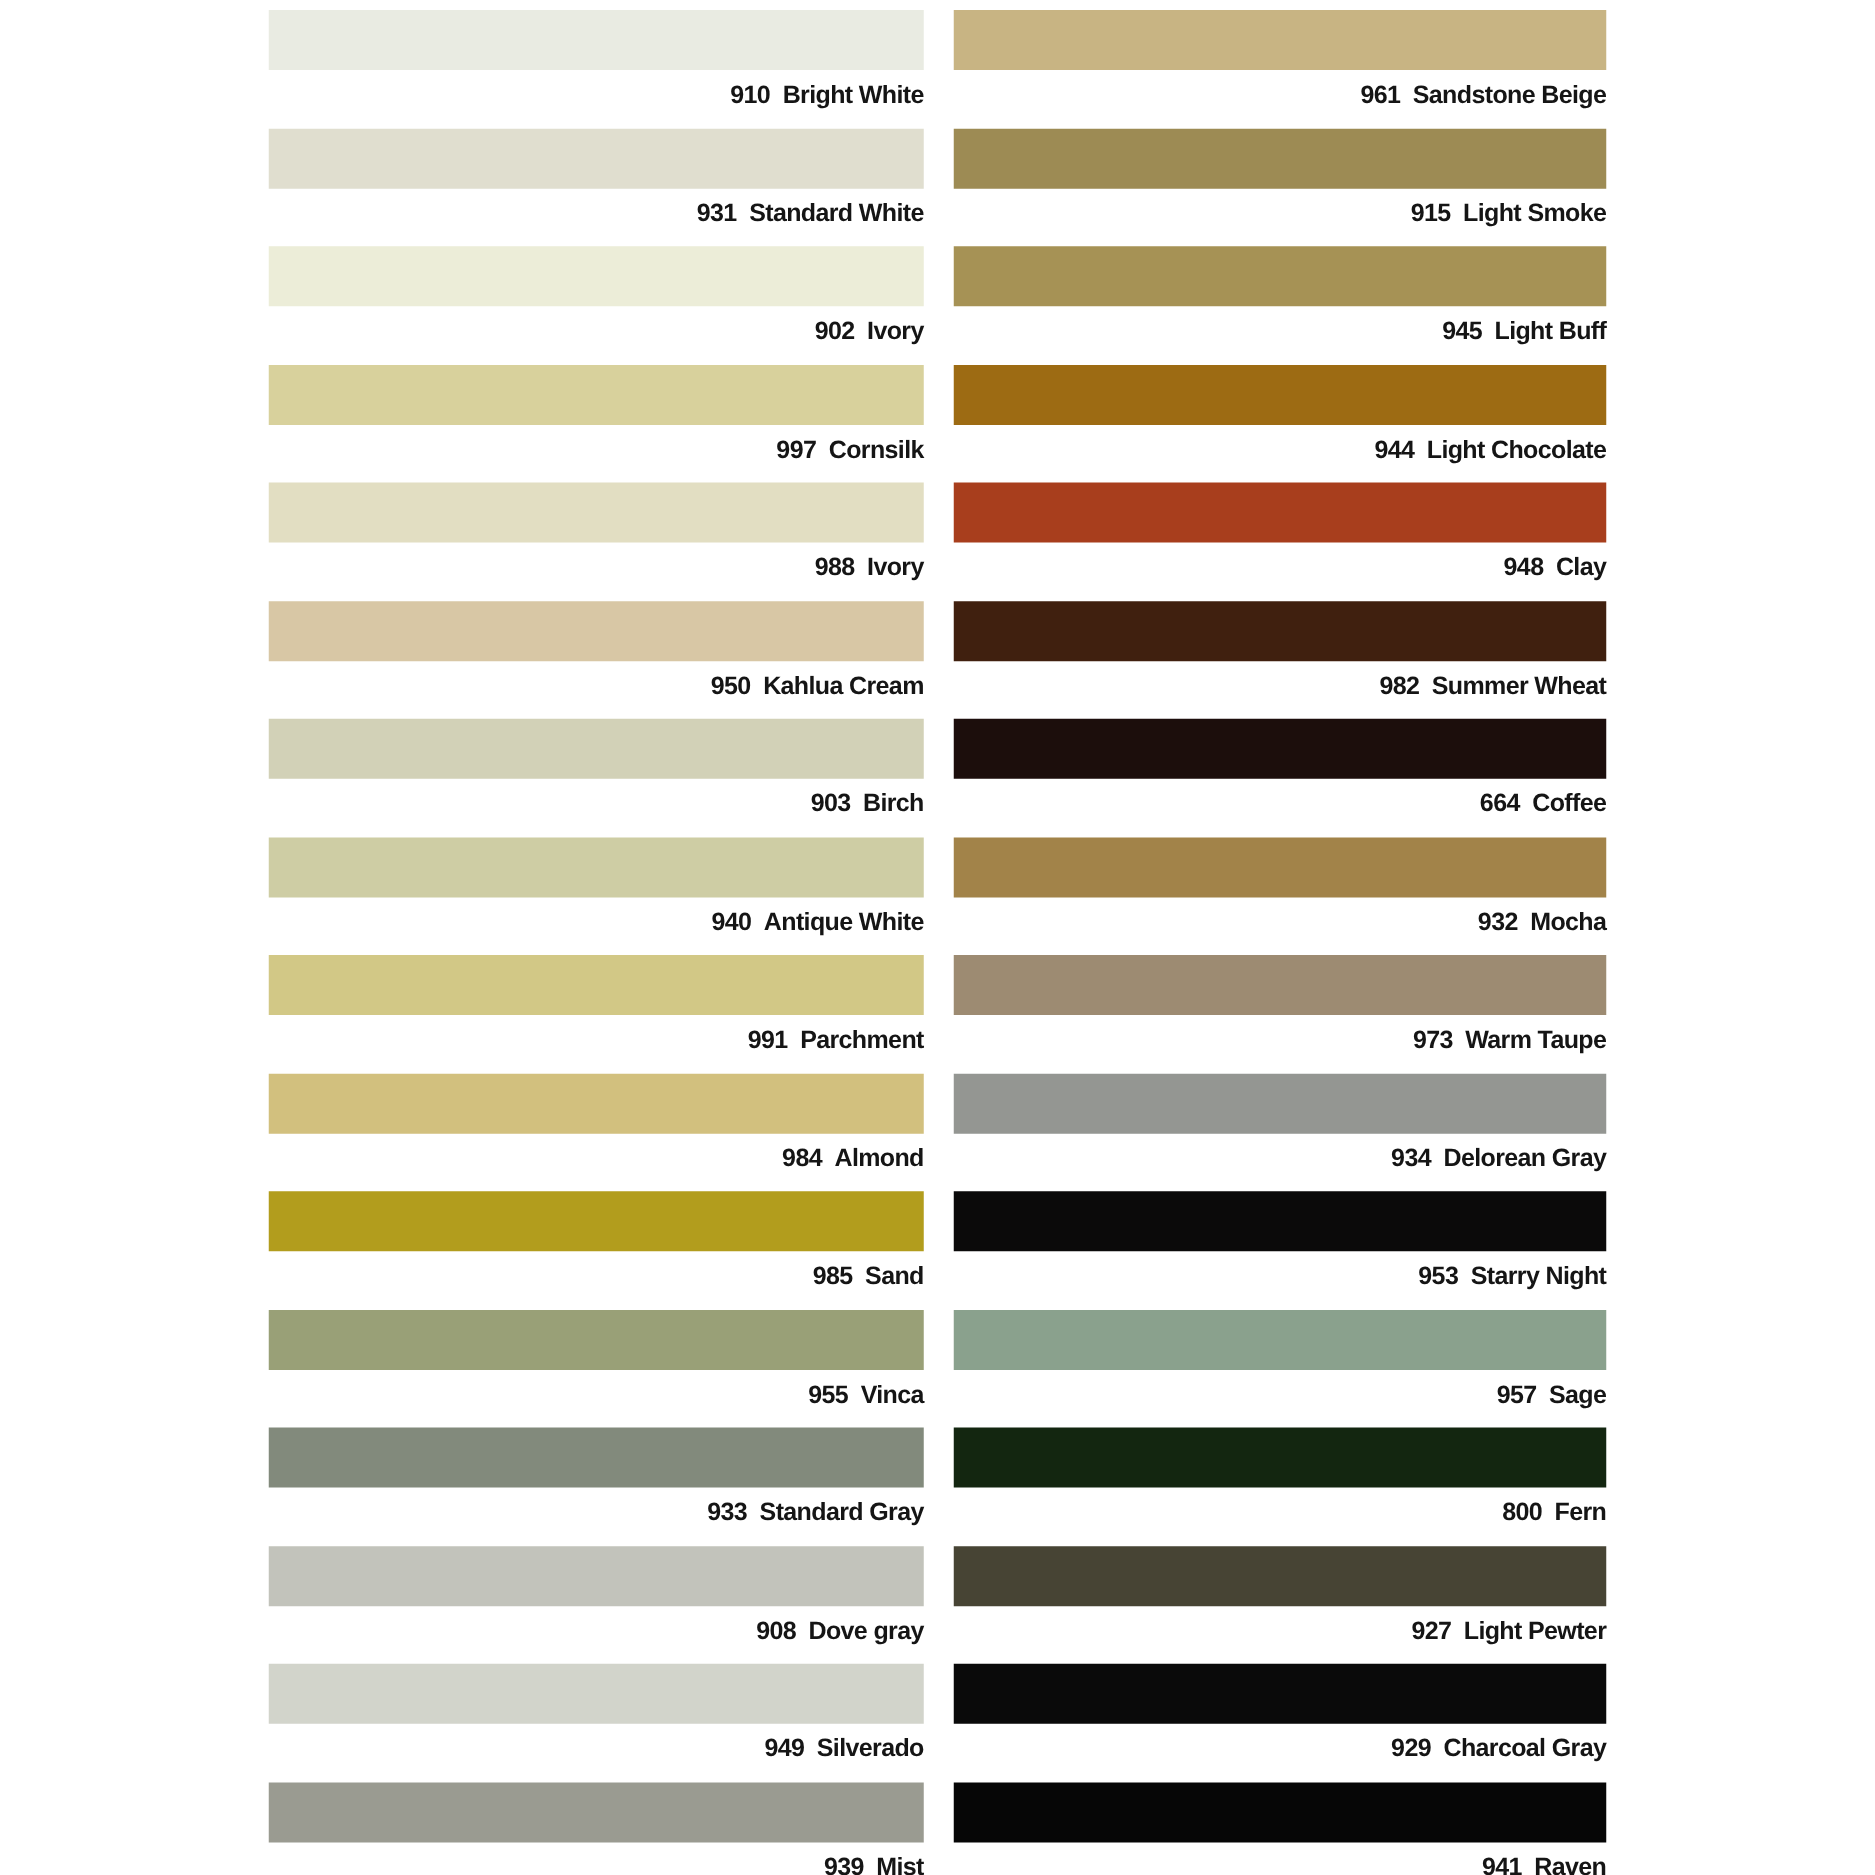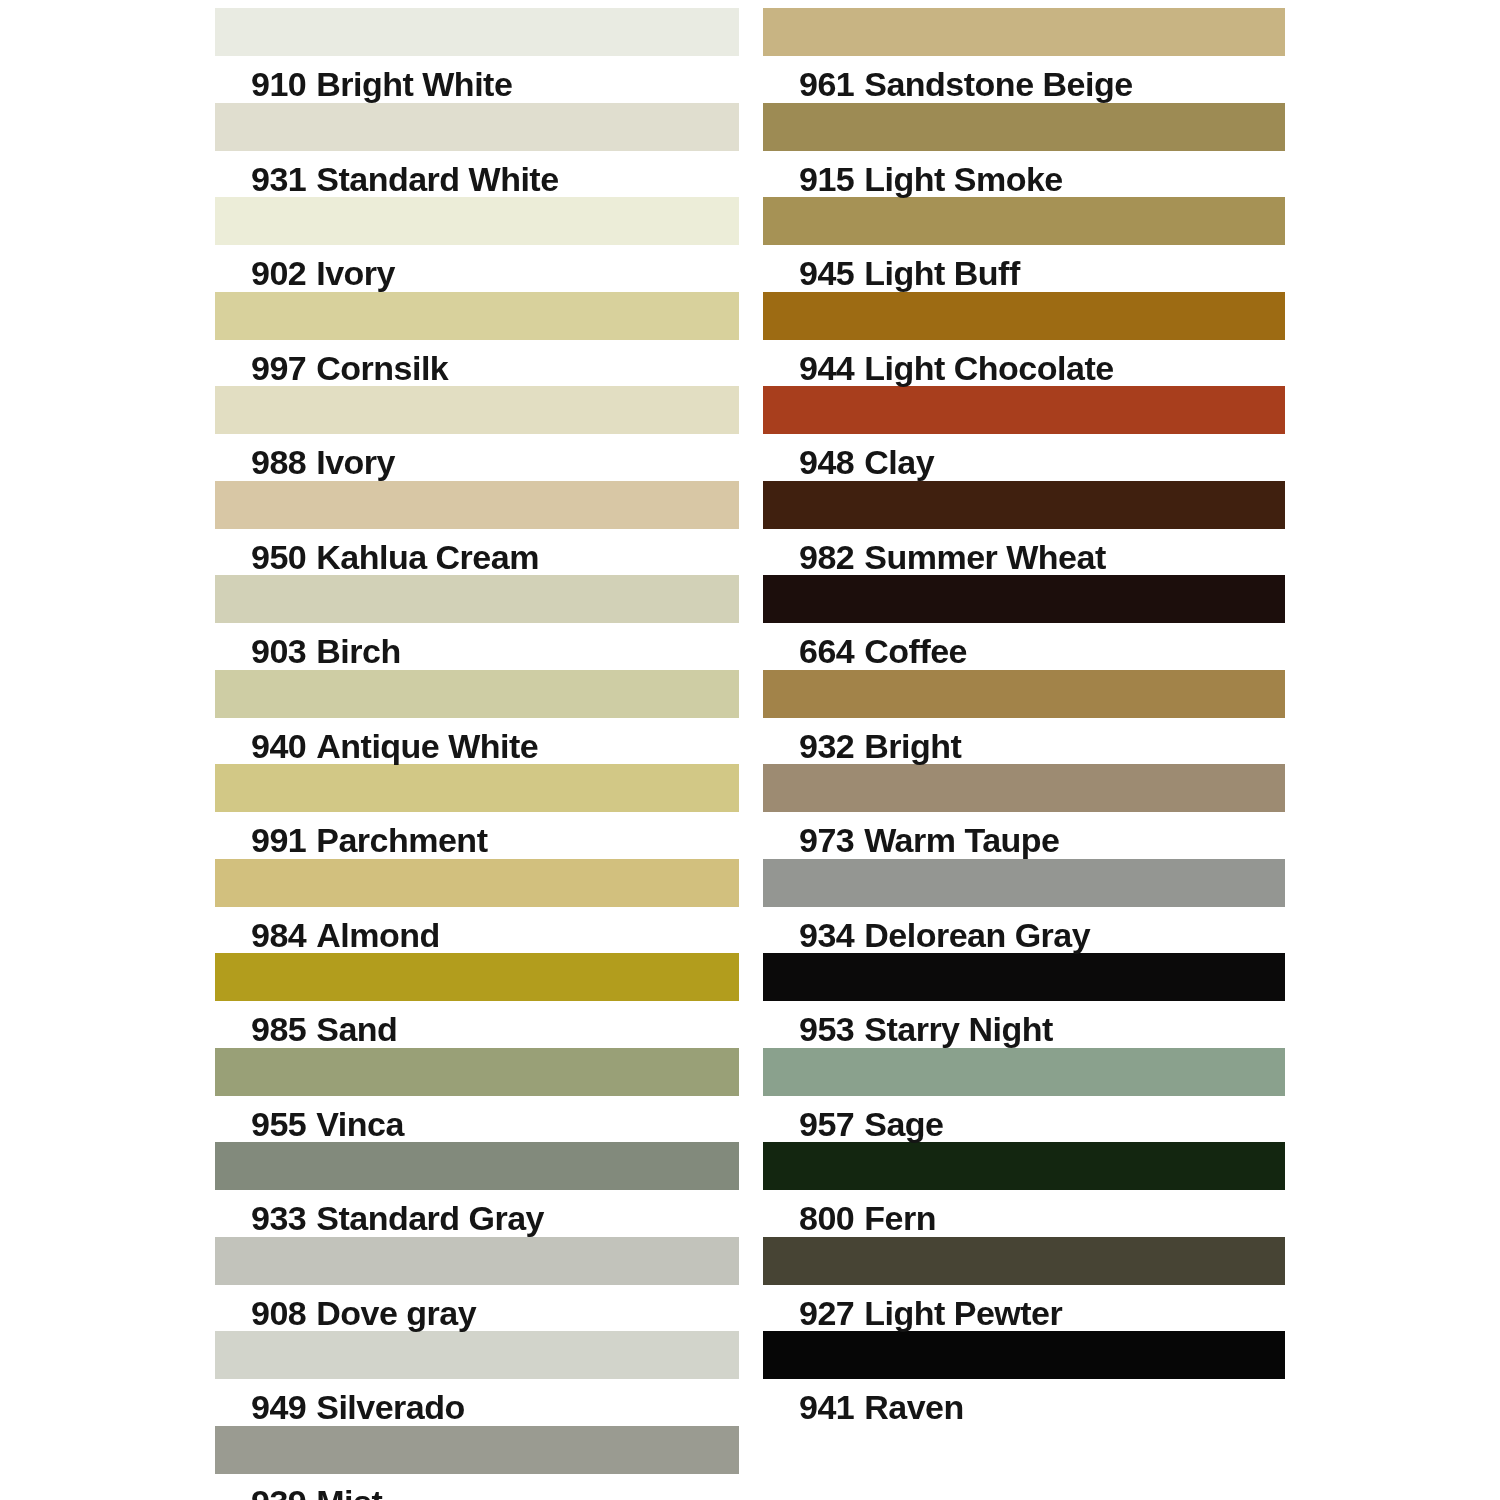--- a/index.html
+++ b/index.html
@@ -27,25 +27,26 @@
   #col-1 { left: 763px; width: 522px; }
   .row {
     height: 94.5px;
   }
   .swatch {
     width: 100%;
     height: 48px;
   }
   .label {
     padding: 9px 0 0 36px;
-    font-size: 34px;
+    font-size: 20px;
     font-weight: 700;
     letter-spacing: -0.5px;
     color: #151515;
     white-space: nowrap;
+    text-align: right;
   }
   .code {
     margin-right: 10px;
     font-weight: 700;
   }
   .name {
     font-weight: 700;
   }
 </style>
 </head>
@@ -142,21 +143,21 @@
       <div class="row">
         <div class="swatch" style="background: rgb(64, 32, 15);"></div>
         <div class="label"><span class="code">982</span><span class="name">Summer Wheat</span></div>
       </div>
       <div class="row">
         <div class="swatch" style="background: rgb(28, 14, 12);"></div>
         <div class="label"><span class="code">664</span><span class="name">Coffee</span></div>
       </div>
       <div class="row">
         <div class="swatch" style="background: rgb(162, 131, 73);"></div>
-        <div class="label"><span class="code">932</span><span class="name">Bright</span></div>
+        <div class="label"><span class="code">932</span><span class="name">Mocha</span></div>
       </div>
       <div class="row">
         <div class="swatch" style="background: rgb(157, 139, 114);"></div>
         <div class="label"><span class="code">973</span><span class="name">Warm Taupe</span></div>
       </div>
       <div class="row">
         <div class="swatch" style="background: rgb(148, 150, 146);"></div>
         <div class="label"><span class="code">934</span><span class="name">Delorean Gray</span></div>
       </div>
       <div class="row">
@@ -169,17 +170,21 @@
       </div>
       <div class="row">
         <div class="swatch" style="background: rgb(19, 38, 16);"></div>
         <div class="label"><span class="code">800</span><span class="name">Fern</span></div>
       </div>
       <div class="row">
         <div class="swatch" style="background: rgb(71, 68, 52);"></div>
         <div class="label"><span class="code">927</span><span class="name">Light Pewter</span></div>
       </div>
       <div class="row">
+        <div class="swatch" style="background: rgb(10, 10, 10);"></div>
+        <div class="label"><span class="code">929</span><span class="name">Charcoal Gray</span></div>
+      </div>
+      <div class="row">
         <div class="swatch" style="background: rgb(6, 6, 6);"></div>
         <div class="label"><span class="code">941</span><span class="name">Raven</span></div>
       </div>
     </div>
 </div>
 
 </body></html>

